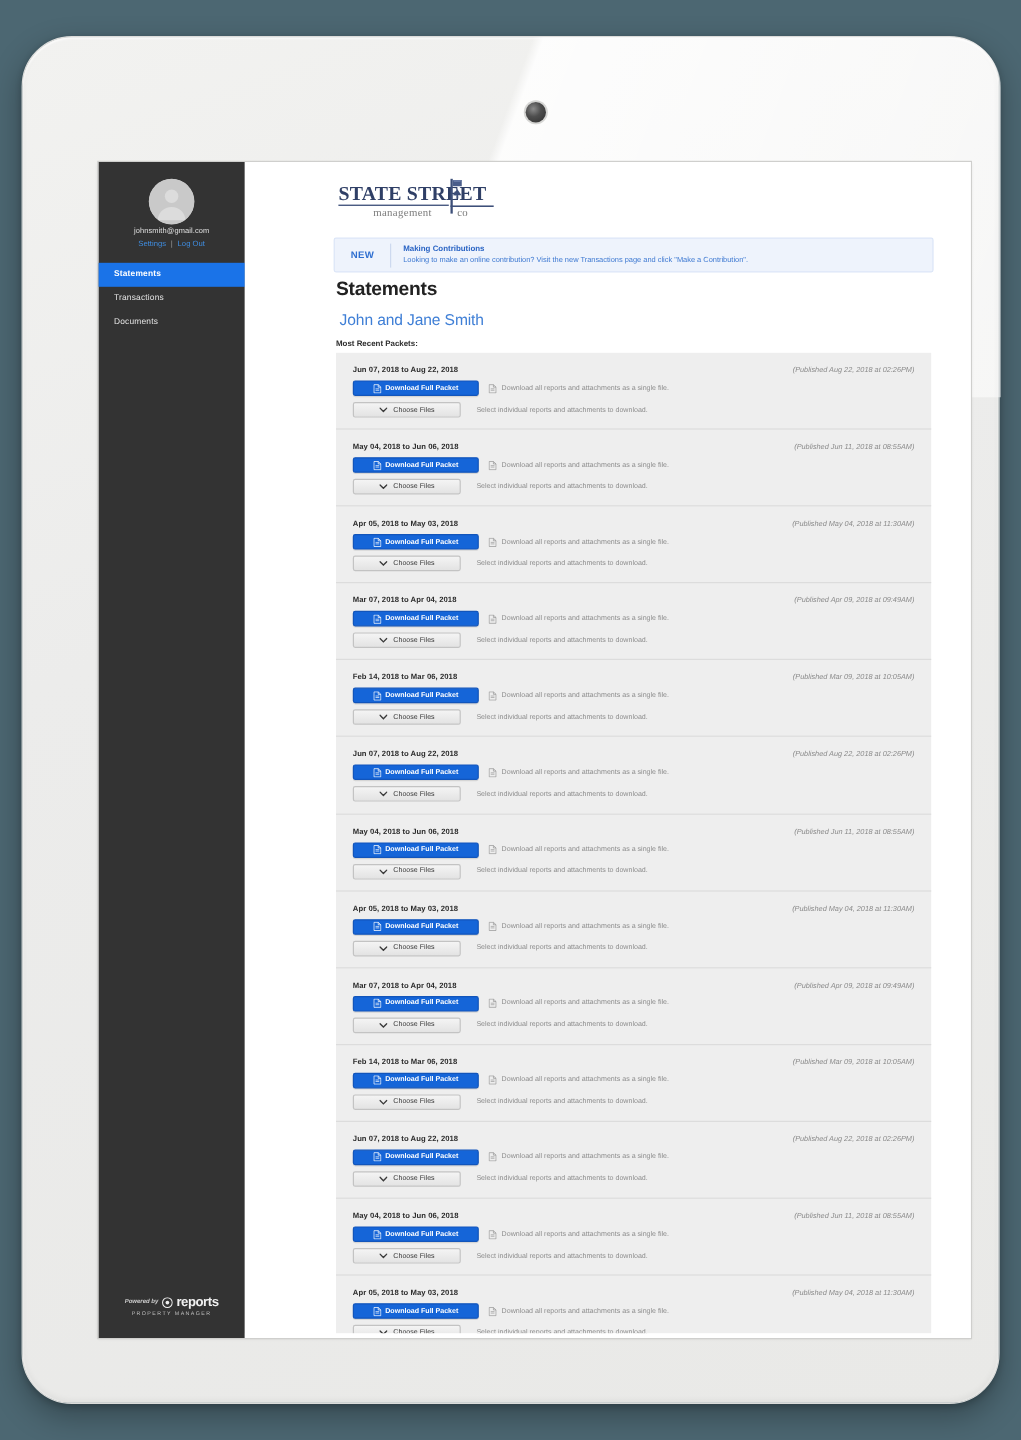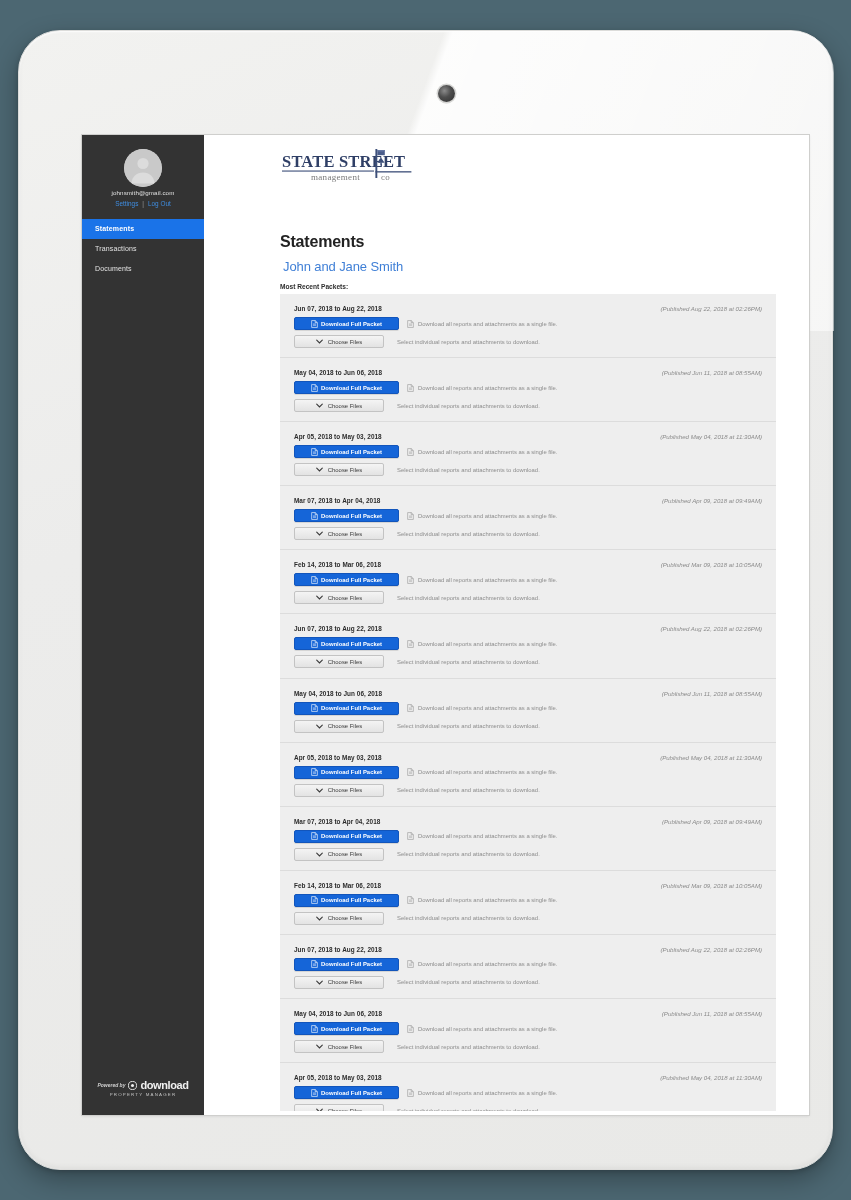--- a/index.html
+++ b/index.html
@@ -269,21 +269,21 @@
 
       <div id="powered-by">
         <div class="pb-line">
           <span class="pb-prefix">Powered by</span>
           <span class="ico">
             <svg width="9" height="9" viewBox="0 0 20 20" aria-hidden="true">
               <circle cx="10" cy="10" r="9" fill="none" stroke="#f0f0f0" stroke-width="2"></circle>
               <circle cx="10" cy="10" r="3.4" fill="#f0f0f0"></circle>
             </svg>
           </span>
-          <span class="pb-brand">download</span>
+          <span class="pb-brand">reports</span>
         </div>
         <div class="pb-sub">PROPERTY MANAGER</div>
       </div>
     </div>
 
     <div id="content">
 
       <div id="logo-wrap">
         <svg width="136" height="40" viewBox="0 0 136 40" aria-hidden="true">
           <text x="2" y="20" font-family="Liberation Serif, serif" font-size="16.5" font-weight="bold" fill="#2f3f66" letter-spacing="0.2">STATE STREET</text>
@@ -293,20 +293,28 @@
 
           <rect x="95.4" y="2" width="1.9" height="29" fill="#3d4f79"></rect>
           <rect x="95.4" y="24.2" width="36" height="1.3" fill="#3d4f79"></rect>
           <rect x="97.3" y="3" width="7.5" height="5.2" fill="#4a5d8a"></rect>
           <path d="M97.3 3 l7.5 0 l-1.4 1.6 l-5 0 z" fill="#6577a3"></path>
           <path d="M101 10.5 l3.6 5.2 h-7.2 z" fill="#3d4f79"></path>
           <rect x="100.3" y="15.4" width="1.5" height="3" fill="#3d4f79"></rect>
         </svg>
       </div>
 
+      <div id="banner">
+        <div id="banner-new">NEW</div>
+        <div id="banner-divider"></div>
+        <div id="banner-text">
+          <div id="banner-title">Making Contributions</div>
+          <div id="banner-body">Looking to make an online contribution? Visit the new Transactions page and click "Make a Contribution".</div>
+        </div>
+      </div>
 
       <div id="page-title">Statements</div>
       <div id="account-name">John and Jane Smith</div>
       <div id="section-label">Most Recent Packets:</div>
 
       <div id="packet-list">
   <div class="packet-row">
     <div class="packet-range">Jun 07, 2018 to Aug 22, 2018</div>
     <div class="packet-published">(Published Aug 22, 2018 at 02:26PM)</div>
     <div class="btn-line">

